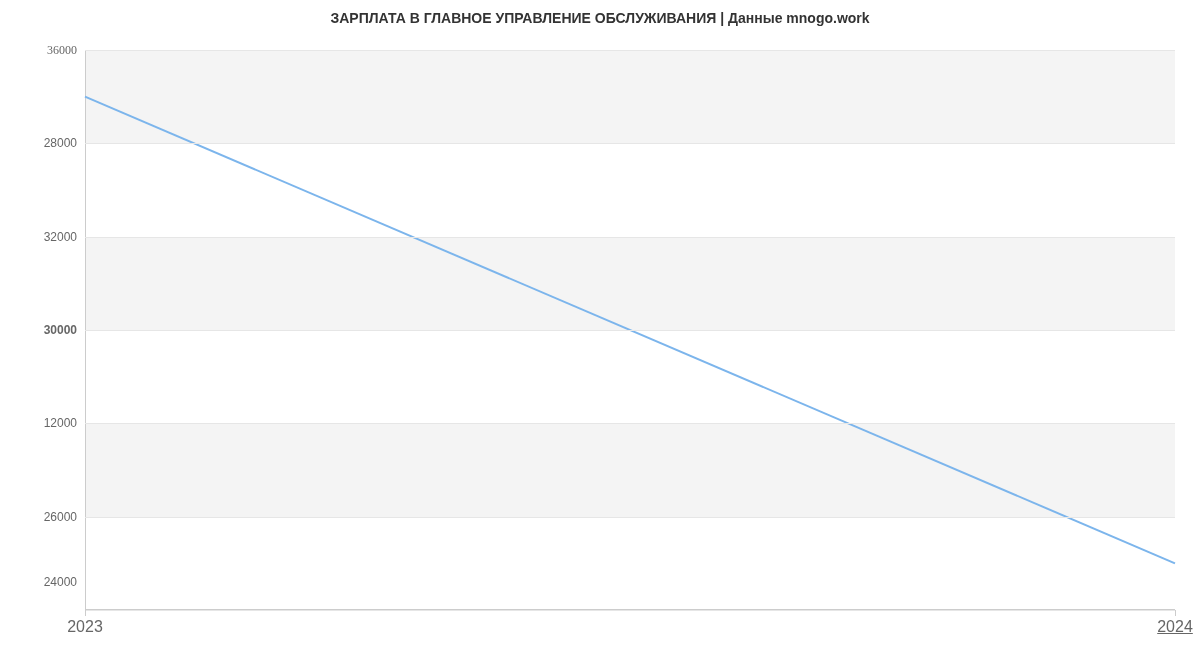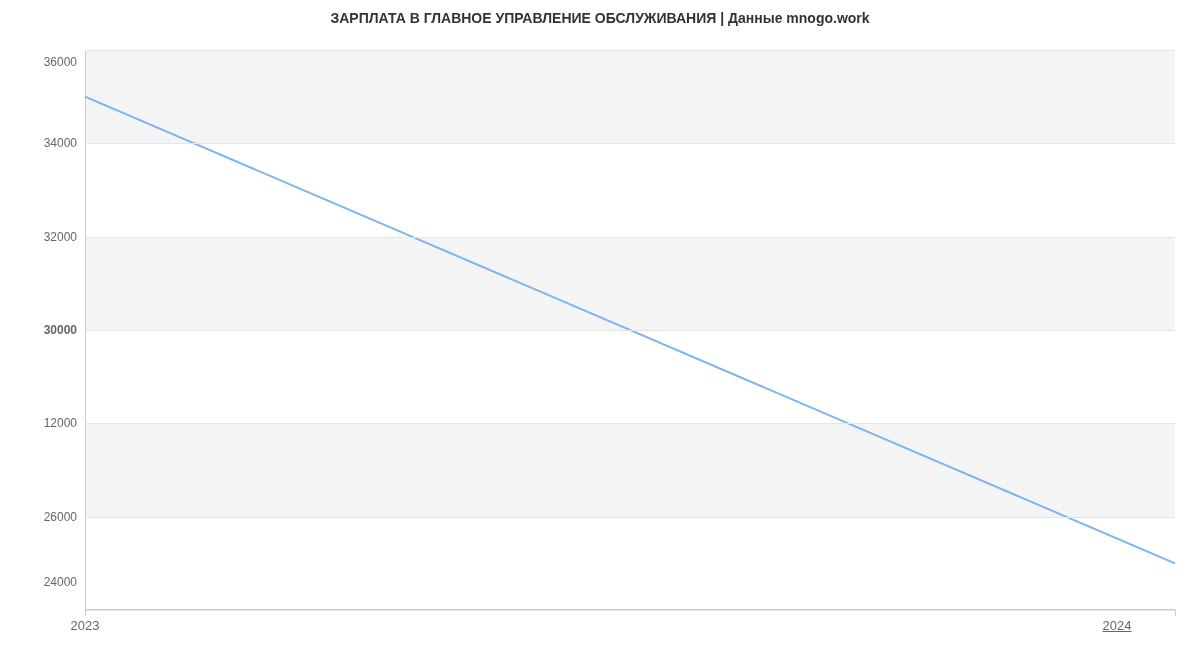--- a/index.html
+++ b/index.html
@@ -73,21 +73,21 @@
     padding-right: 8px;
     font-size: 12px;
     color: #666666;
     white-space: nowrap;
   }
   .x-tick-label {
     position: absolute;
     top: 100%;
     transform: translateX(-50%);
     padding-top: 8px;
-    font-size: 13px;
+    font-size: 16px;
     color: #666666;
     white-space: nowrap;
   }
   .x-tick-mark {
     position: absolute;
     top: 100%;
     width: 0;
     height: 6px;
     border-left: 1px solid #cccccc;
   }
@@ -120,20 +120,20 @@
     <div class="y-tick-label" style="top: 532px;">24000</div>
     <div class="grid-line" style="top: 466.667px;"></div>
     <div class="y-tick-label" style="top: 466.667px;">26000</div>
     <div class="grid-line" style="top: 373.333px;"></div>
     <div class="y-tick-label" style="top: 373.333px;">12000</div>
     <div class="grid-line" style="top: 280px;"></div>
     <div class="y-tick-label" style="top: 280px; font-weight: bold;">30000</div>
     <div class="grid-line" style="top: 186.667px;"></div>
     <div class="y-tick-label" style="top: 186.667px; margin-left: 39px;">32000</div>
     <div class="grid-line" style="top: 93.3333px;"></div>
-    <div class="y-tick-label" style="top: 93.3333px;">34000</div>
+    <div class="y-tick-label" style="top: 93.3333px;">28000</div>
     <div class="grid-line" style="top: 0px;"></div>
-    <div class="y-tick-label" style="top: 12px;">36000</div>
+    <div class="y-tick-label" style="top: 0px; font-family: Liberation Serif, serif;">36000</div>
     <div class="x-tick-mark" style="left: 0px;"></div>
     <div class="x-tick-label" style="left: 0px;">2023</div>
     <div class="x-tick-mark" style="left: 1090px;"></div>
-    <div class="x-tick-label" style="left: 1032px; text-decoration: underline;">2024</div>
+    <div class="x-tick-label" style="left: 1090px; text-decoration: underline;">2024</div>
   </div>
 
 </body></html>

